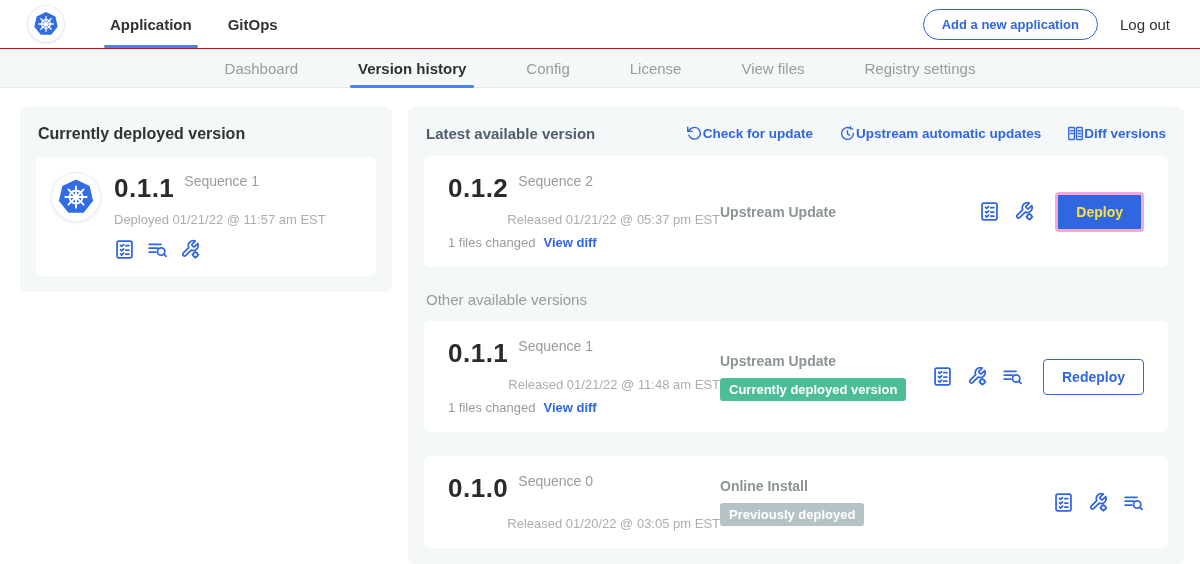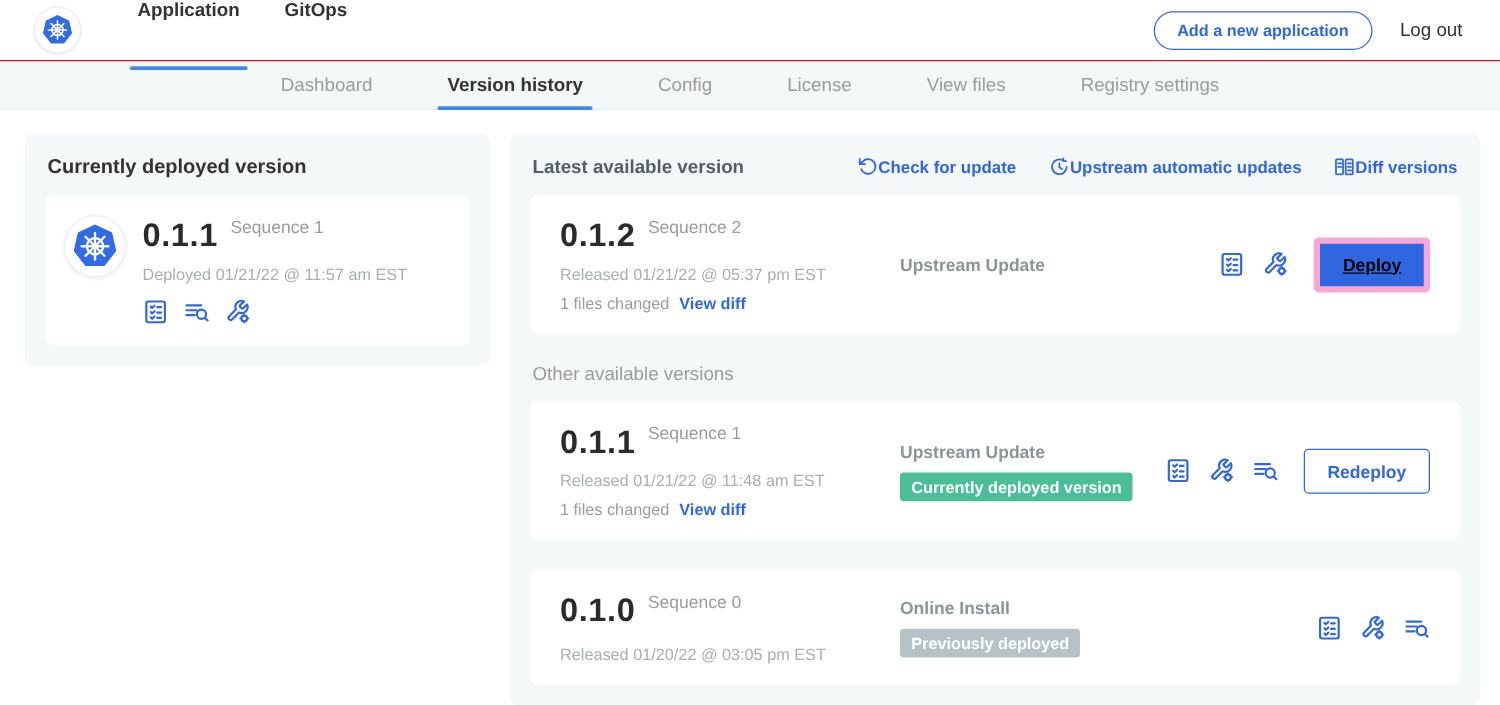--- a/index.html
+++ b/index.html
@@ -5,21 +5,21 @@
   * { margin:0; padding:0; box-sizing:border-box; }
   html,body { width:1200px; height:564px; background:#fff; overflow:hidden;
     font-family:"Liberation Sans", sans-serif; color:#323232; }
 
   
   .topnav { height:48px; display:flex; align-items:center; padding:0 30px 0 28px; background:#fff; }
   .logo-avatar { width:36px; height:36px; border-radius:50%; background:#fff;
     box-shadow:0 0 0 1px #ececec, 0 1px 3px rgba(0,0,0,.15);
     display:flex; align-items:center; justify-content:center; margin-right:28px; }
   .topnav-tabs { display:flex; height:48px; }
-  .topnav-tab { height:56px; display:flex; padding:0 18px;
+  .topnav-tab { height:48px; display:flex; align-items:center; padding:0 18px;
     font-size:15px; font-weight:700; color:#323232; cursor:pointer; position:relative; }
   .topnav-tab.active::after { content:""; position:absolute; left:12px; right:12px; bottom:0;
     height:3px; background:#4285f4; border-radius:2px; }
   .topnav-right { margin-left:auto; display:flex; align-items:center; gap:22px; }
   .pill-btn { background:#fff; border:1px solid #3066e0; color:#3066e0; font-weight:700;
     font-size:13px; padding:7px 18px; border-radius:16px; cursor:pointer;
     font-family:"Liberation Sans", sans-serif; }
   .logout { font-size:15px; color:#323232; cursor:pointer; }
 
   
@@ -38,21 +38,21 @@
   
   .deployed-panel { width:372px; padding:14px 16px 16px; }
   .deployed-title { font-size:16px; font-weight:700; color:#323232; margin:4px 0 14px 2px; }
   .deployed-card { background:#fff; border-radius:6px; padding:16px; display:flex; align-items:flex-start; }
   .k8s-badge { width:48px; height:48px; border-radius:50%; background:#fff;
     box-shadow:0 0 0 1px #eee, 0 1px 4px rgba(0,0,0,.12);
     display:flex; align-items:center; justify-content:center; margin-right:14px; flex:0 0 auto; }
   .vrow { display:flex; align-items:flex-start; gap:10px; }
   .vnum { font-size:26px; font-weight:700; color:#2b2b2b; letter-spacing:.5px; }
   .seq { font-size:14px; color:#9b9b9b; }
-  .date-line { font-size:13px; color:#a9aeb0; margin-top:8px; }
+  .date-line { font-size:13px; color:#a9aeb0; margin-top:8px;text-align:right; }
   .icon-row { display:flex; align-items:center; gap:12px; margin-top:12px; }
   .icon-btn { width:21px; height:21px; display:inline-flex; cursor:pointer; }
   .icon-btn svg { width:100%; height:100%; }
 
   
   .history-panel { flex:1; padding:14px 16px 16px; }
   .panel-head { display:flex; align-items:center; margin:4px 2px 14px; }
   .latest-title { font-size:15px; font-weight:700; color:#4e5e6a; }
   .head-actions { margin-left:auto; display:flex; align-items:center; gap:26px; }
   .head-link { display:flex; align-items:center; color:#3066e0; font-size:13.5px;
@@ -65,21 +65,21 @@
   .viewdiff { color:#3066e0; font-weight:700; cursor:pointer; }
   .vc-mid { flex:1; display:flex; flex-direction:column; justify-content:center; gap:9px; }
   .source { font-size:14px; font-weight:700; color:#8b9496; }
   .badge { display:inline-block; width:fit-content; color:#fff; font-size:13px; font-weight:700;
     padding:4px 9px; border-radius:3px; }
   .badge.green { background:#4cbe97; }
   .badge.gray  { background:#b5c3c6; }
   .vc-right { display:flex; align-items:center; gap:14px; }
   .btn { font-family:"Liberation Sans", sans-serif; font-size:14px; font-weight:700;
     padding:9px 18px; border-radius:4px; cursor:pointer; margin-left:6px; }
-  .btn.primary { background:#3066e0; border:5px solid #f9a8d4; color:#000000;text-decoration:underline; }
+  .btn.primary { background:#3066e0; border:3px solid #f9a8d4; color:#fde047; }
   .btn.outline { background:#fff; border:1px solid #3066e0; color:#3066e0; }
 
   .other-title { font-size:15px; font-weight:400; color:#9b9b9b; margin:24px 2px 13px; }
   .card-spacer { margin-top:24px; }
 </style>
 </head>
 <body>
 
 <svg width="0" height="0" style="position:absolute">
   <defs>

